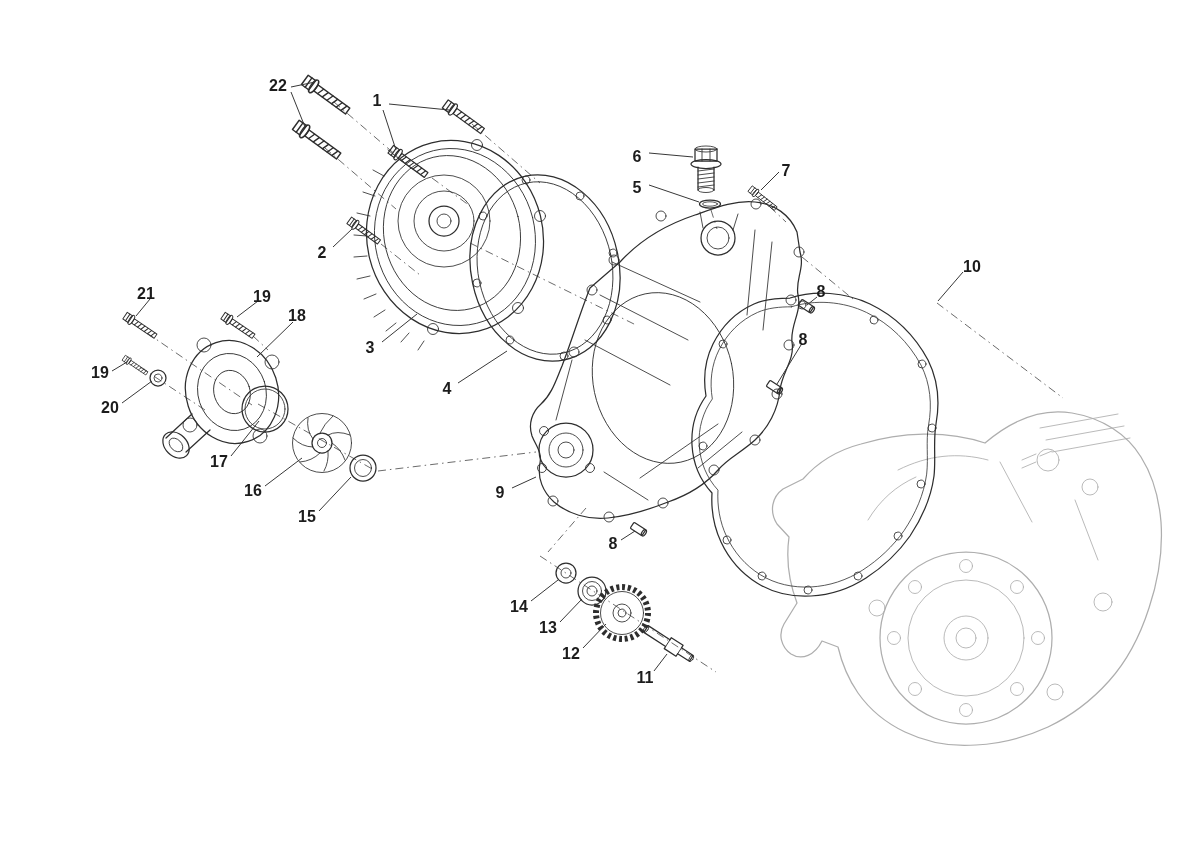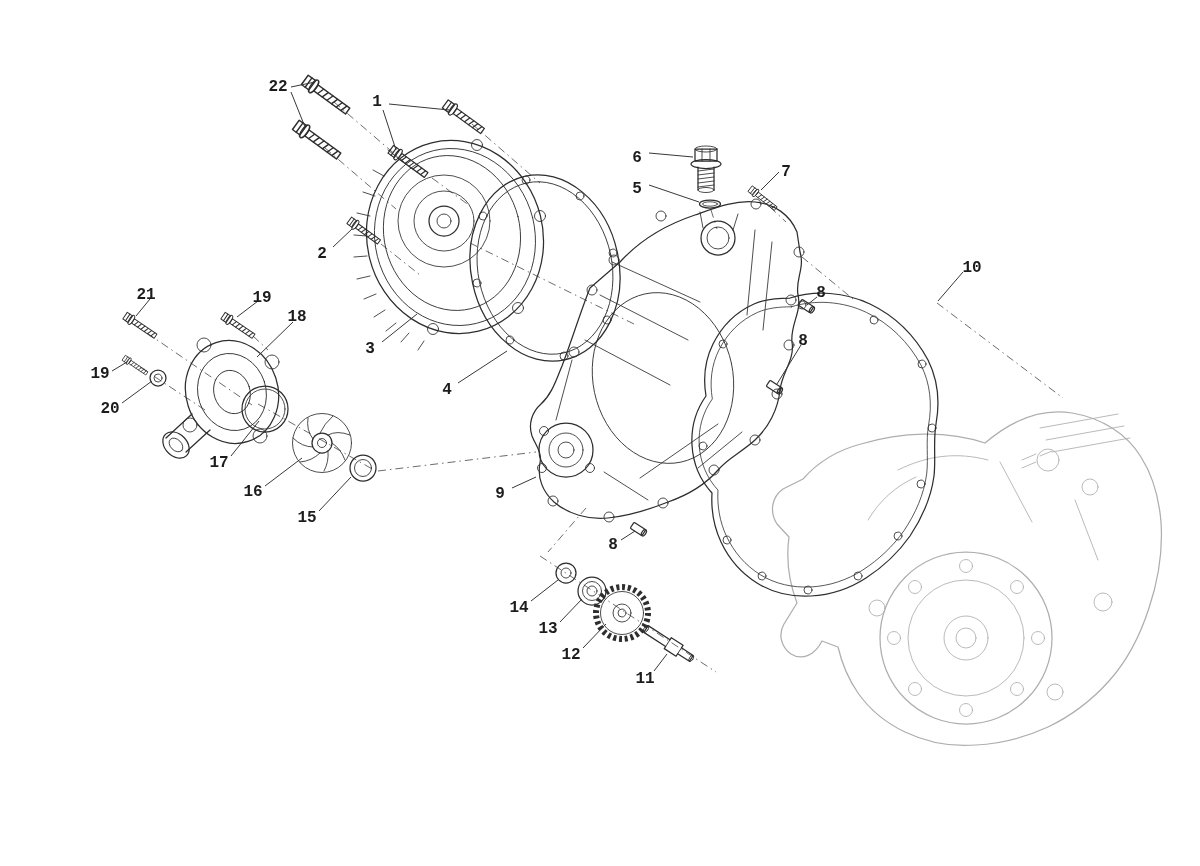--- a/index.html
+++ b/index.html
@@ -1,20 +1,20 @@
 <!DOCTYPE html>
 <html style="--bg: #ffffff; --line: #2e2e2e; --line-light: #aeaeae; --dash: #5a5a5a; --label: #1c1c1c;"><head>
 <meta charset="utf-8">
 <style>
   :root{
     --bg:#ffffff; --line:#2e2e2e; --line-light:#aeaeae; --dash:#5a5a5a; --label:#1c1c1c;
   }
   html,body{margin:0;padding:0;background:var(--bg);}
   .stage{position:relative;width:1180px;height:866px;background:var(--bg);overflow:hidden;
-         font-family:Liberation Mono, monospace;}
+         font-family:Liberation Sans, sans-serif;}
   .stage svg{position:absolute;left:0;top:0;}
   .ln{stroke:var(--line);fill:none;stroke-width:1.25;stroke-linecap:round;stroke-linejoin:round;}
   .thin{stroke-width:0.85;}
   .gray{stroke:var(--line-light);}
   .dash{stroke:var(--dash);fill:none;stroke-width:0.9;stroke-dasharray:8 4 1.5 4;}
   .leader{stroke:#383838;fill:none;stroke-width:1;}
   .callout{font-size:16px;font-weight:bold;fill:var(--label);}
   .teeth{stroke:var(--line);fill:none;stroke-width:6;stroke-dasharray:3 2.8;}
 </style>
 </head>

